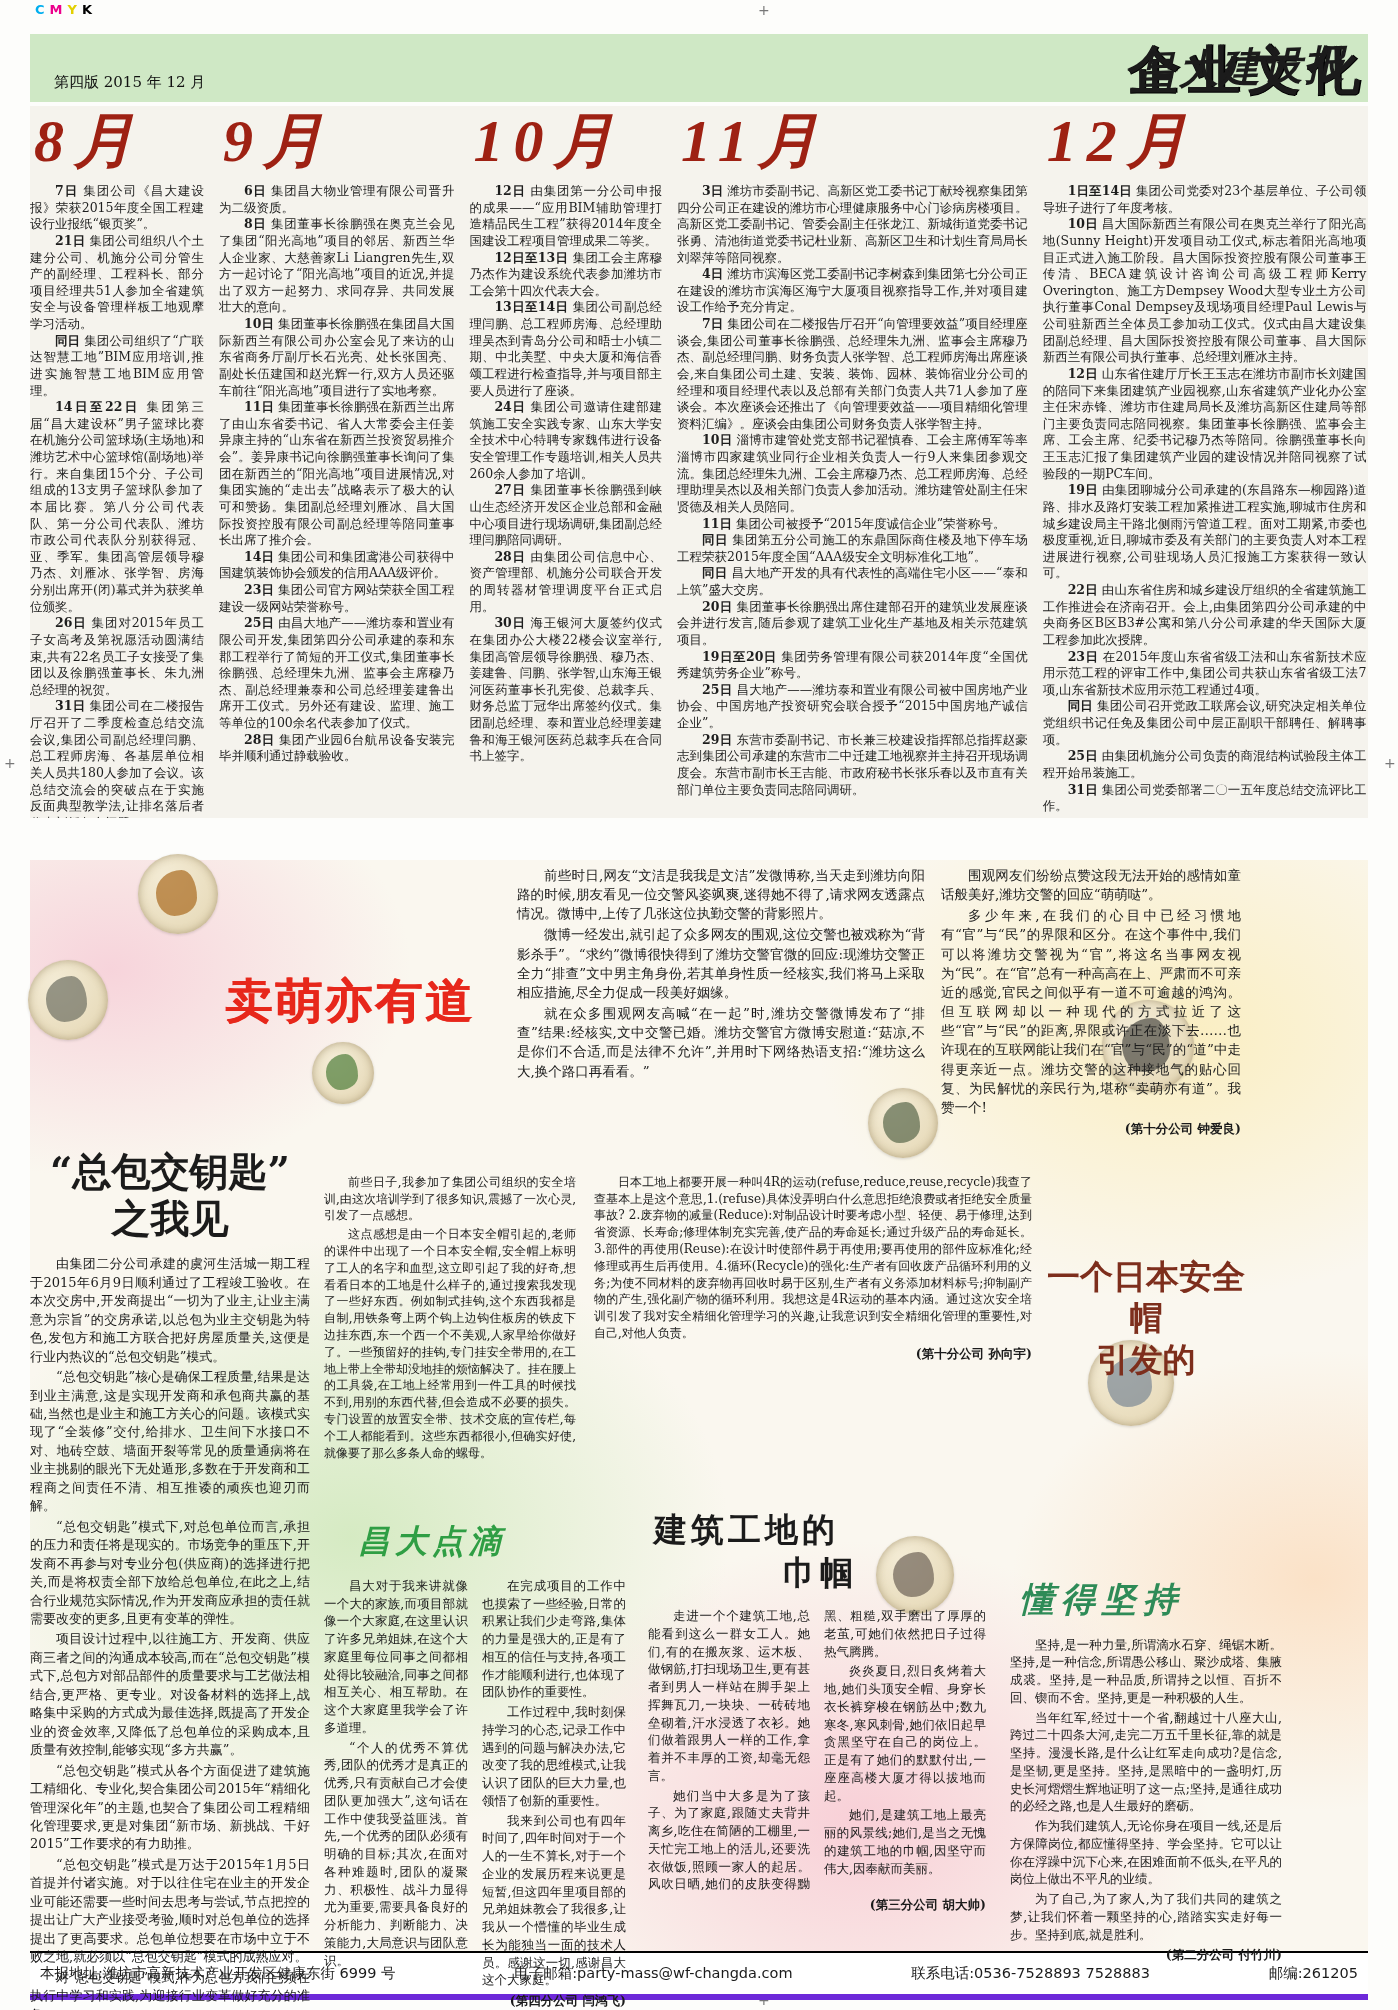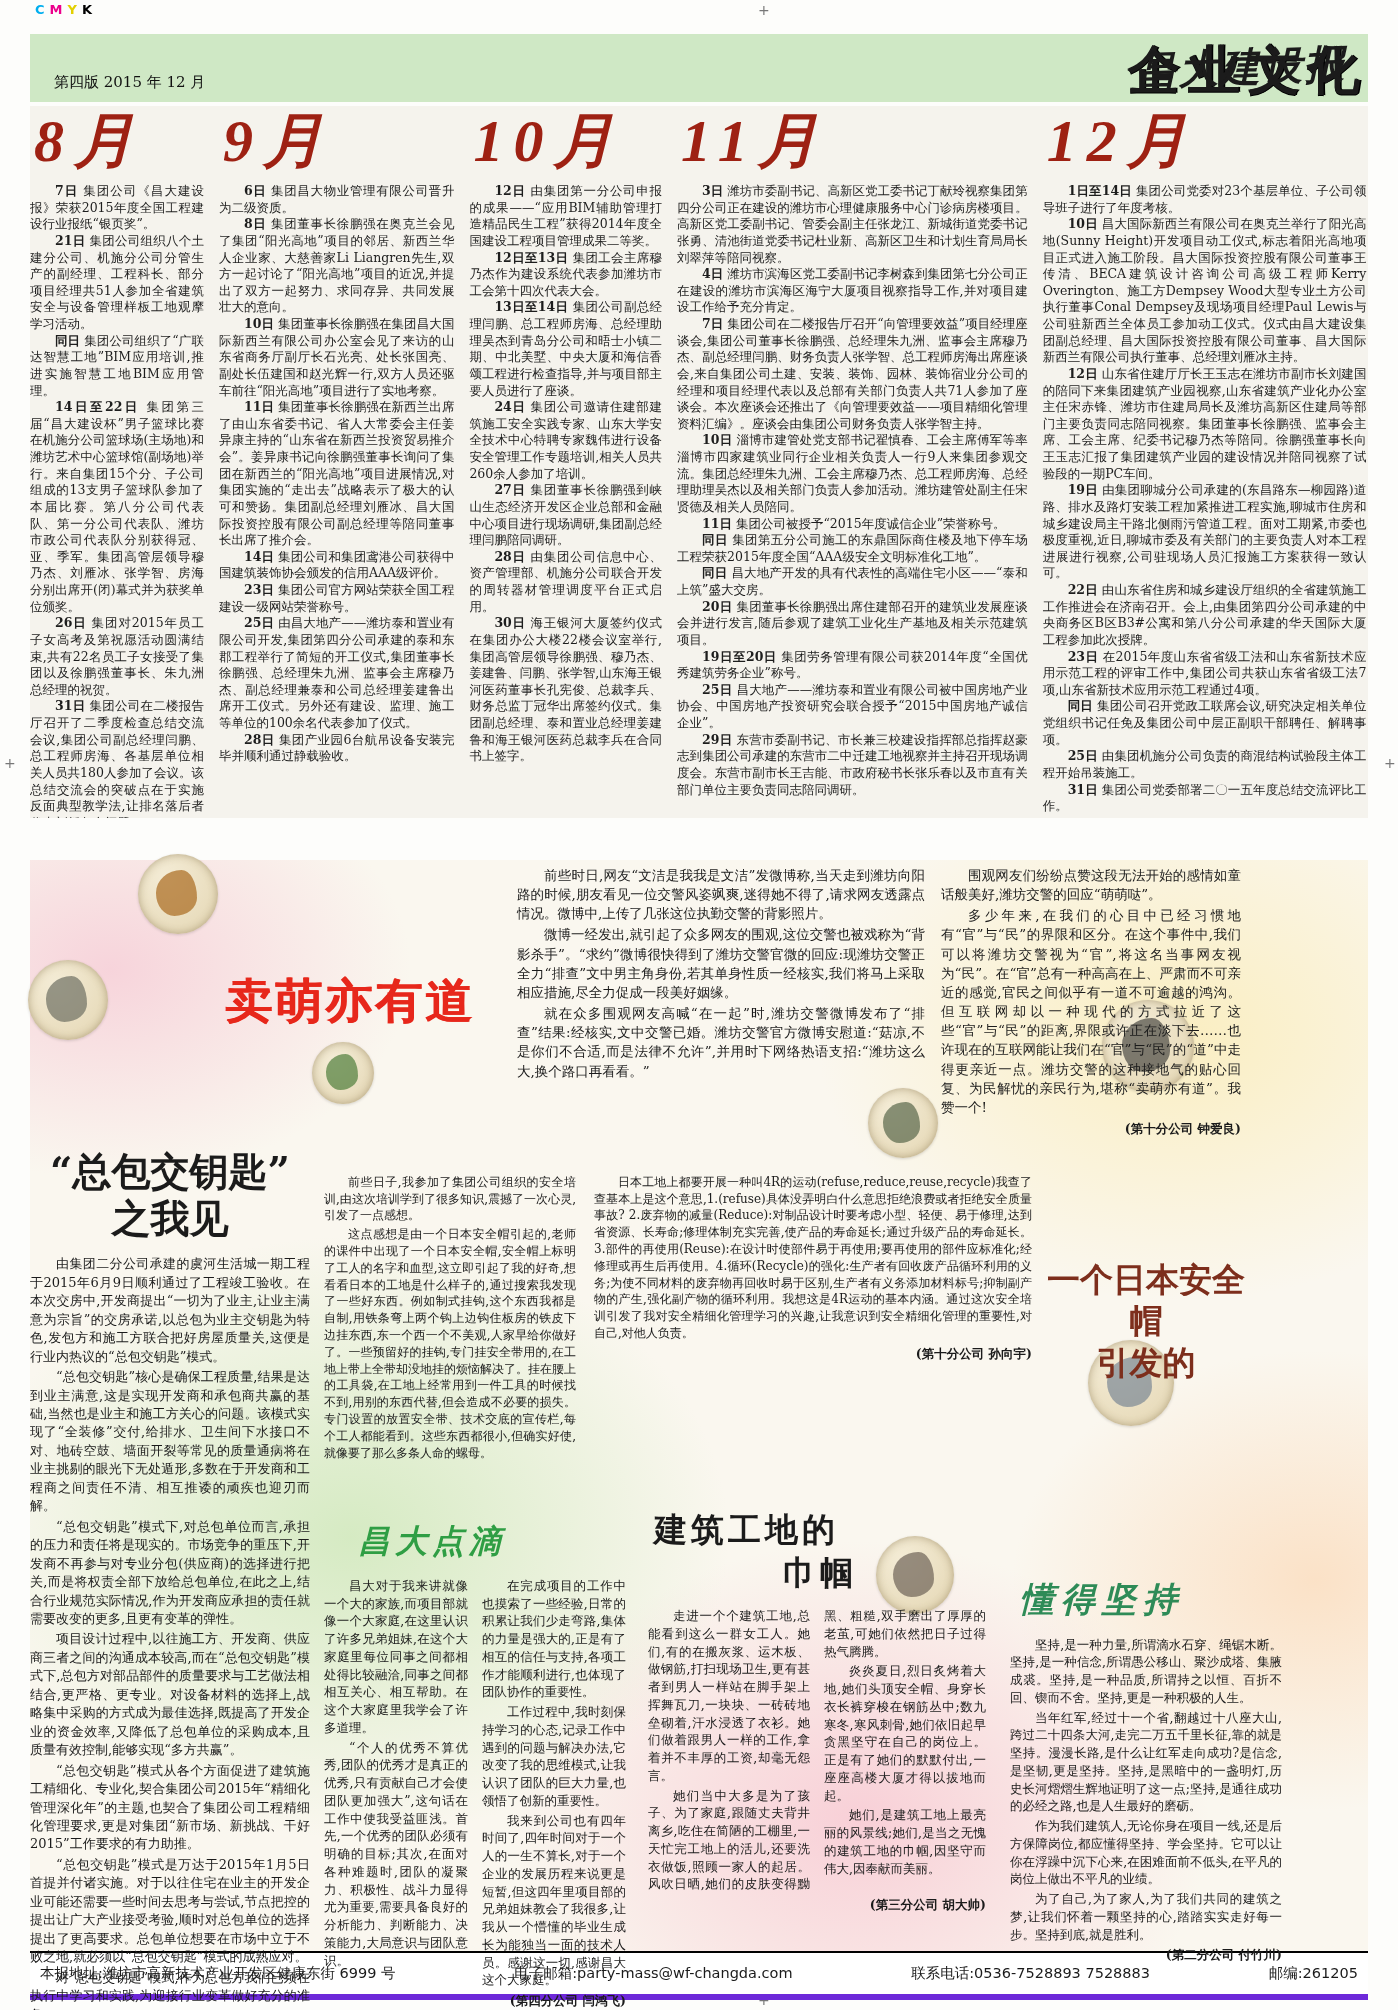--- a/index.html
+++ b/index.html
@@ -66,21 +66,21 @@
   .sec-mid{position:relative;z-index:1;display:flex;}
   .zb-rail{width:280px;flex:0 0 auto;padding-right:14px;}
   .zb-title{font-size:39px;font-weight:bold;text-align:center;line-height:1.2;margin:2px 0 14px 0;
      font-family:"DejaVu Serif",serif;}
   .zb-body{font-size:13px;line-height:1.42;}
   .mid-right{flex:1;display:flex;flex-direction:column;}
   .helmet-row{display:flex;min-height:258px;}
   .hm-col1{width:252px;flex:0 0 auto;font-size:12px;line-height:1.4;margin-right:18px;padding-top:28px;}
   .hm-col2{width:438px;flex:0 0 auto;font-size:12px;line-height:1.4;padding-top:28px;}
   .hm-title{width:228px;flex:0 0 auto;align-self:center;color:#7d2e1c;text-align:center;
-     font-family:Liberation Sans, sans-serif;font-size:33px;font-weight:900;line-height:1.25;margin-top:33px;}
+     font-family:Liberation Mono, monospace;font-size:33px;font-weight:900;line-height:1.25;margin-top:33px;}
 
   .bottom-row{display:flex;flex:1;padding-top:16px;}
   .bd{font-size:12.5px;line-height:1.42;}
   .bd-diandi{width:302px;flex:0 0 auto;margin-right:22px;}
   .dd-title{color:#2f9e44;font-size:32px;font-weight:bold;font-style:italic;letter-spacing:5px;
      margin:40px 0 12px 34px;}
   .dd-body{column-count:2;column-gap:14px;}
   .bd-jinguo{width:338px;flex:0 0 auto;margin-right:24px;}
   .jg-title{font-size:33px;font-weight:900;font-family:"DejaVu Sans",sans-serif;line-height:1.3;
      margin:30px 0 12px 6px;letter-spacing:4px;}

